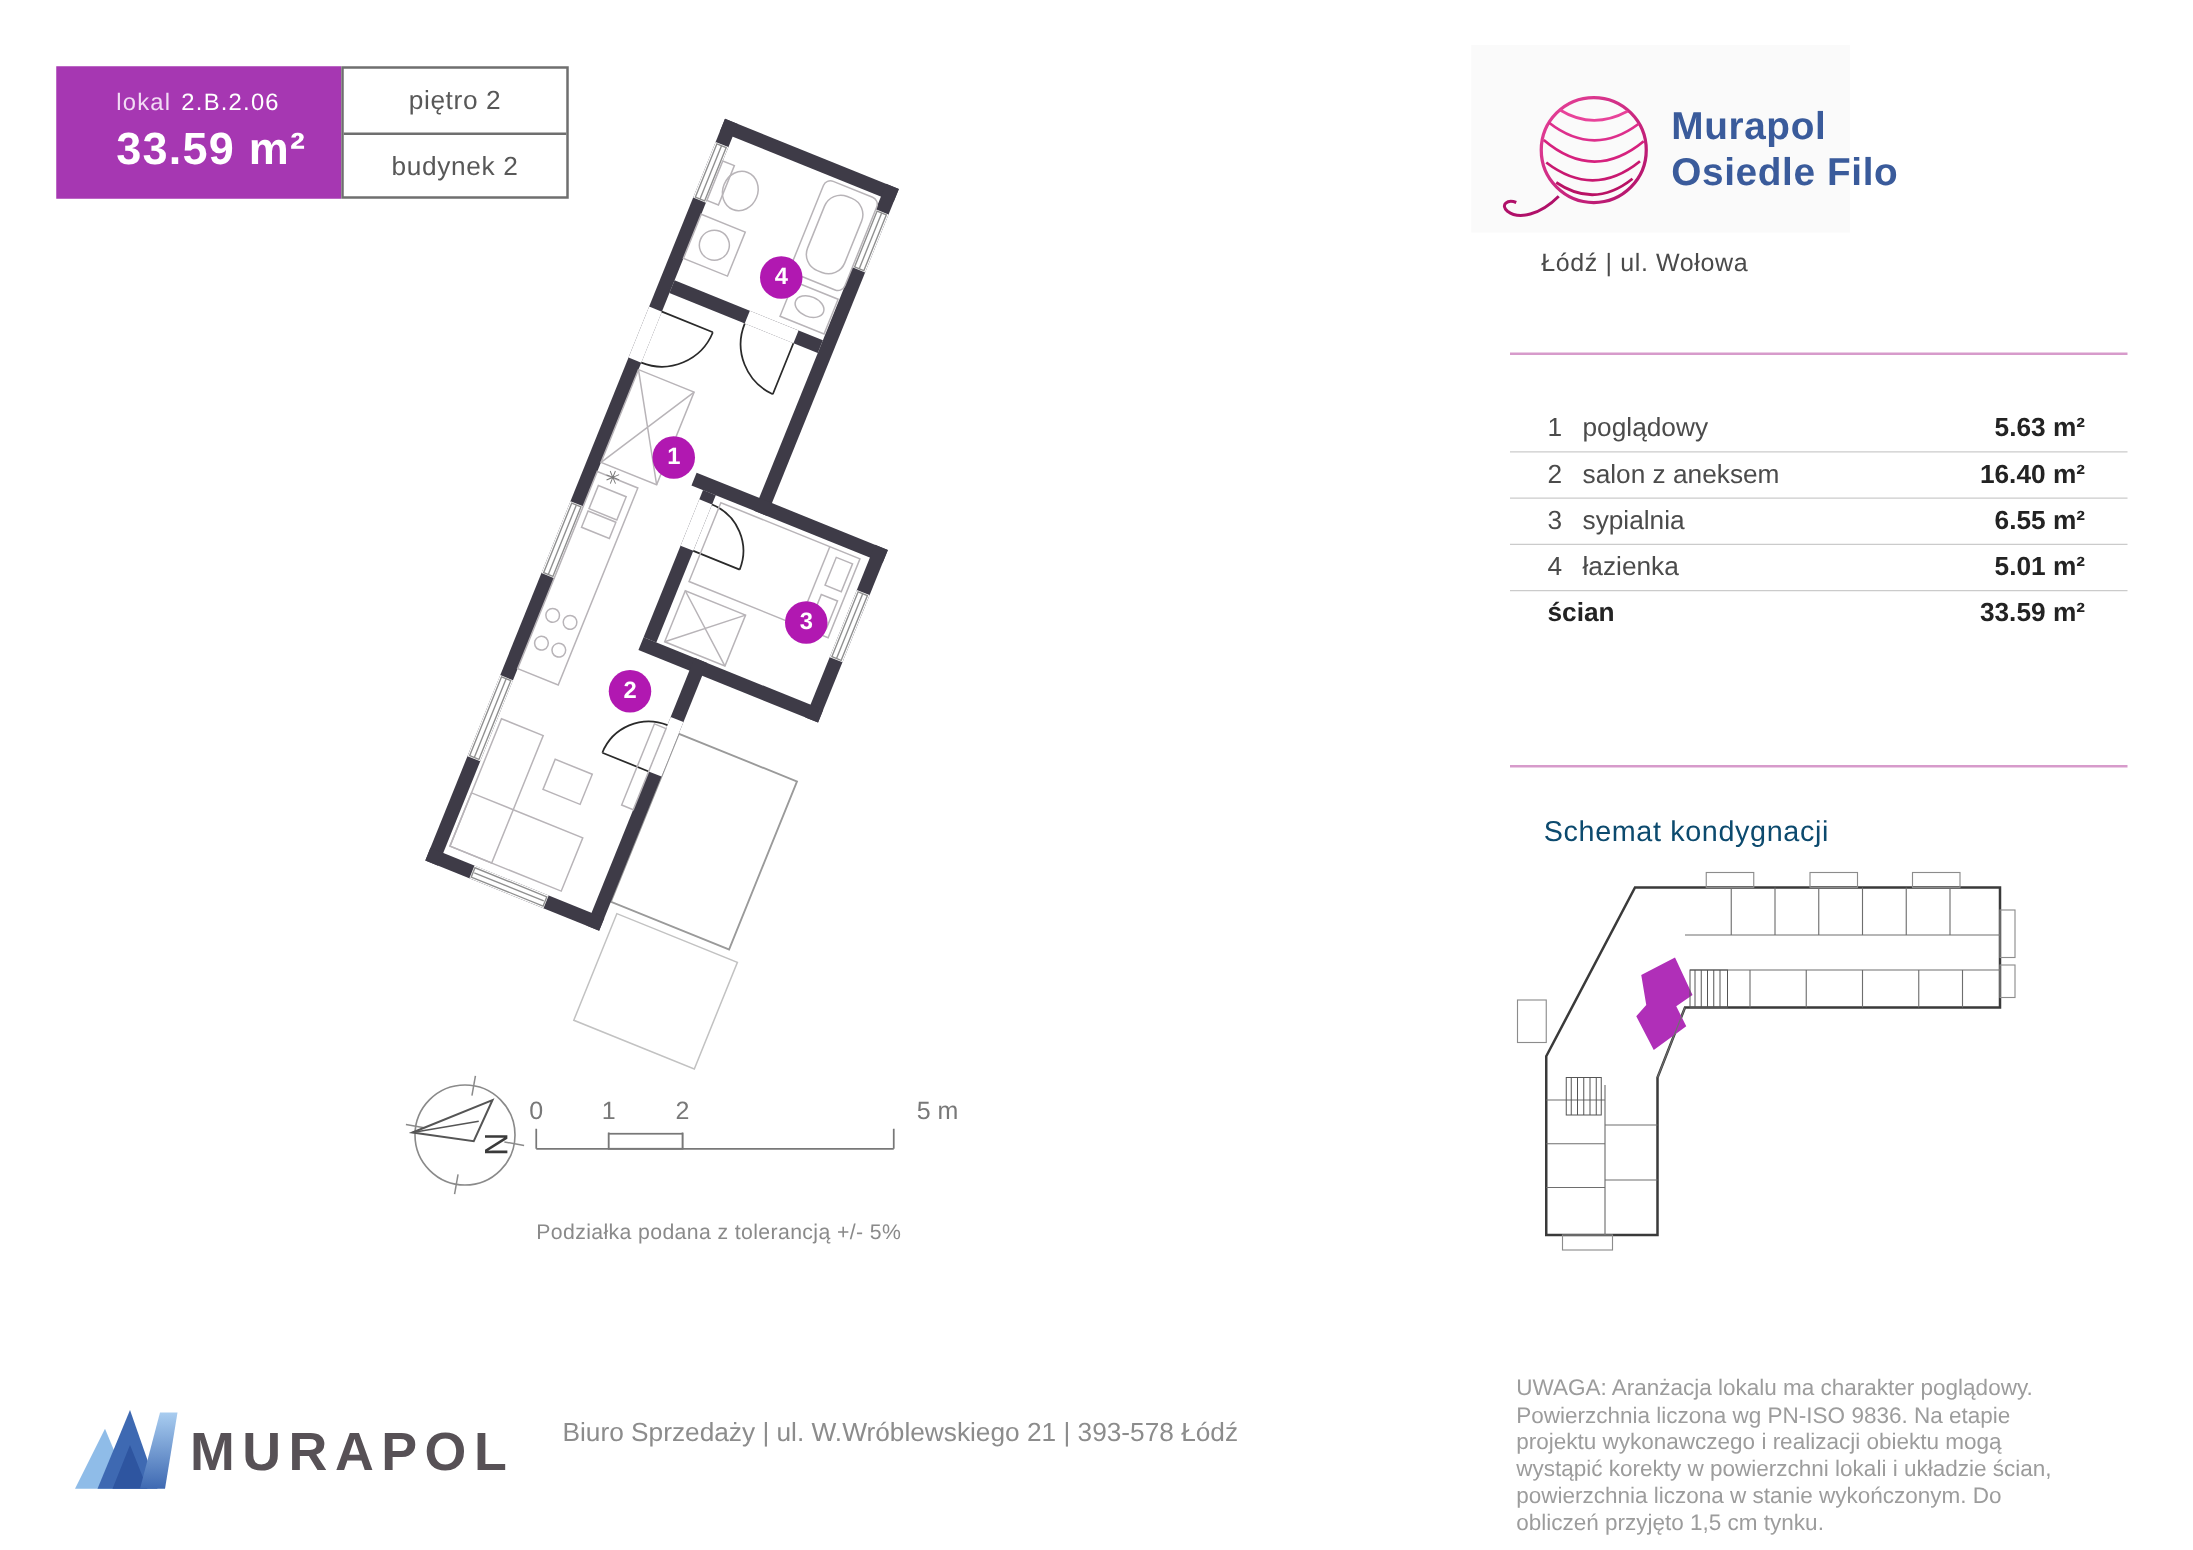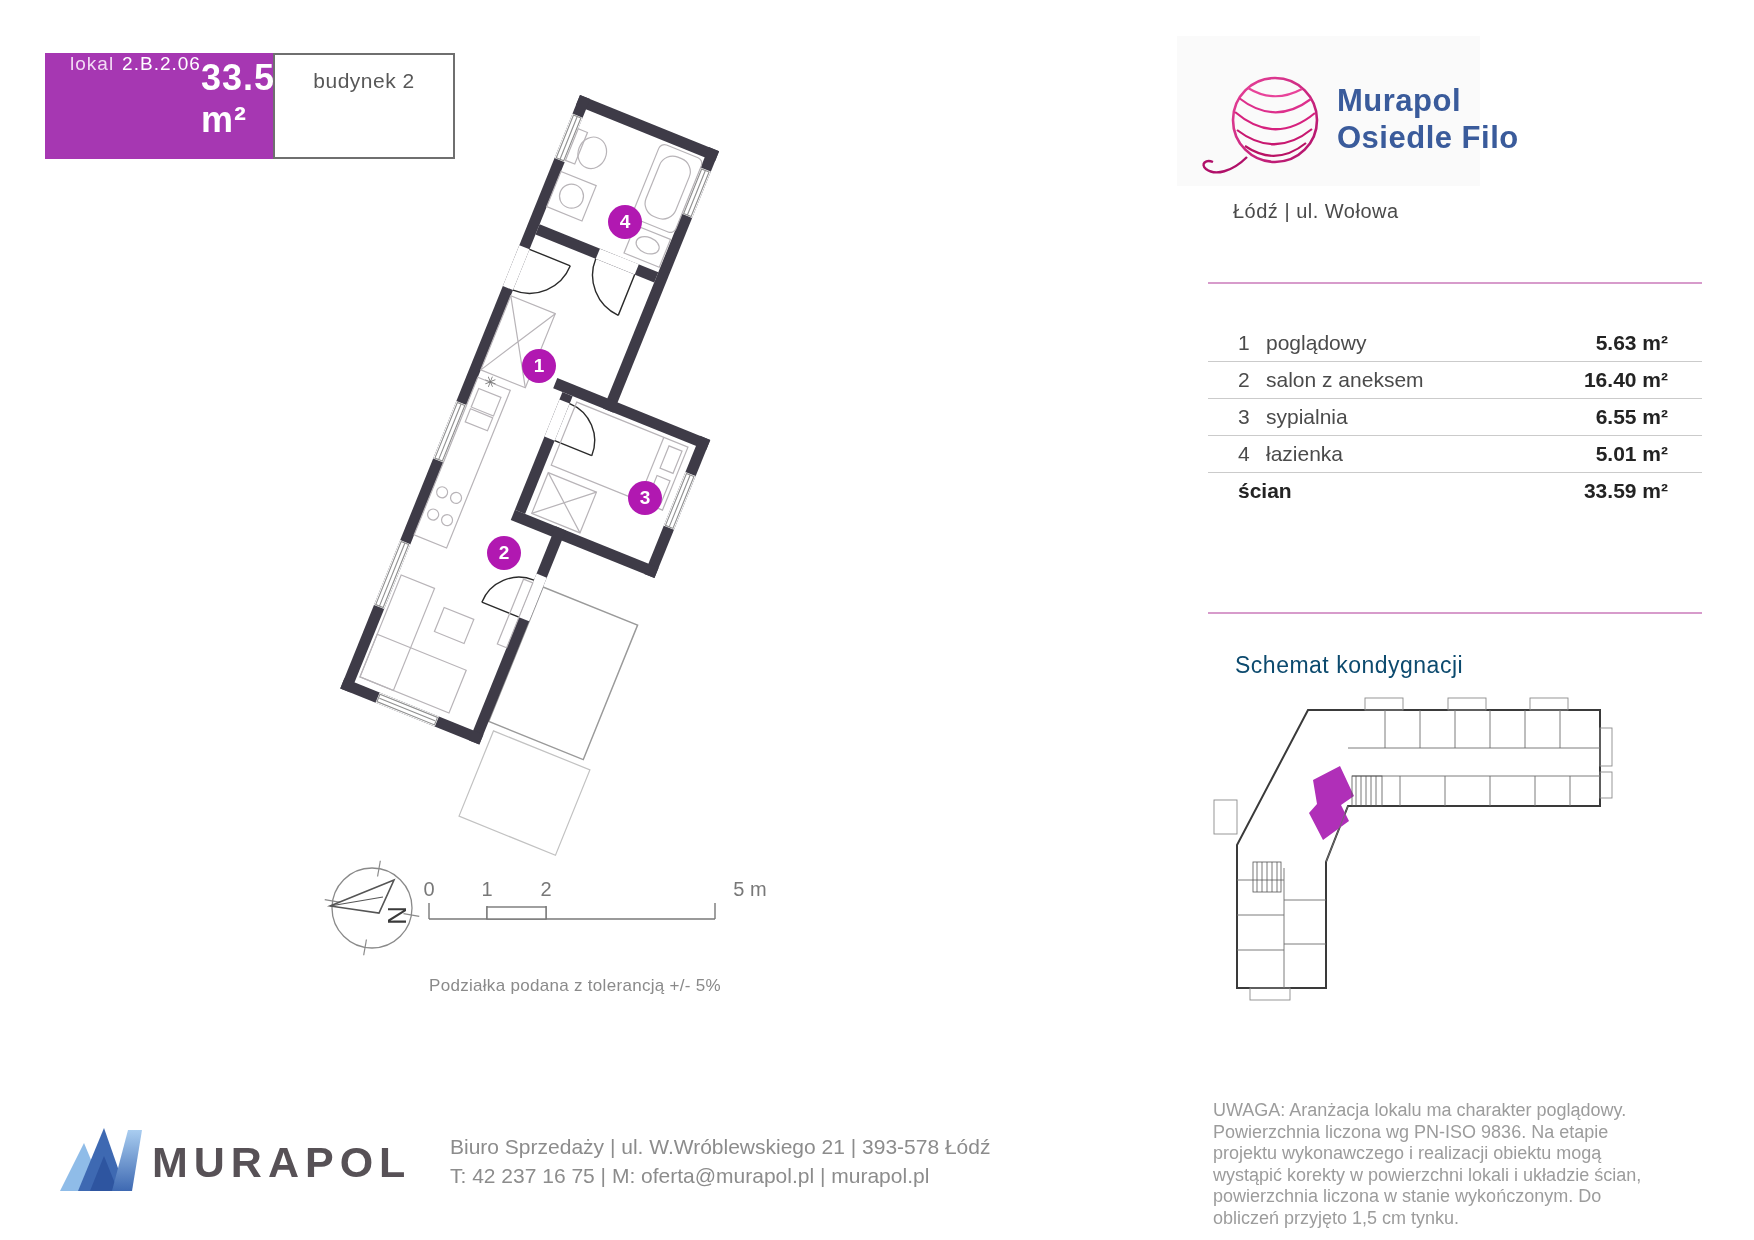--- a/index.html
+++ b/index.html
@@ -2,21 +2,21 @@
 <html><head>
 <meta charset="utf-8">
 <style>
   html,body{margin:0;padding:0;background:#fff;}
   body{width:1754px;height:1240px;position:relative;font-family:"Liberation Sans",sans-serif;overflow:hidden;}
   .abs{position:absolute;}
   svg text{font-family:"Liberation Sans",sans-serif;}
 
   
   .unit-box{left:45px;top:53px;width:228px;height:106px;background:#A637B2;color:#fff;
-            display:flex;flex-direction:row;justify-content:center;padding-left:48px;box-sizing:border-box;}
+            display:flex;flex-direction:column;justify-content:center;padding-left:48px;box-sizing:border-box;}
   .unit-line1{font-size:19px;letter-spacing:1px;color:#F2DBF4;}
   .unit-line1 b{color:#fff;font-weight:400;margin-left:8px;}
   .unit-area{font-size:36px;font-weight:700;letter-spacing:1px;margin-top:4px;}
   .info-box{left:273px;top:53px;width:182px;height:106px;border:2px solid #6F6F6F;box-sizing:border-box;background:#fff;}
   .info-cell{height:51px;display:flex;align-items:center;justify-content:center;font-size:21px;color:#585858;letter-spacing:0.5px;}
   .info-cell.first{border-bottom:2px solid #6F6F6F;}
 
   
   .brand-text{left:1337px;top:82px;color:#3A5B9B;font-size:31px;font-weight:700;line-height:37px;letter-spacing:0.5px;}
   .location{left:1233px;top:200px;font-size:20px;font-weight:300;color:#4A4A4A;letter-spacing:0.5px;}
@@ -238,20 +238,21 @@
   </g>
 </svg>
 
 <div class="abs unit-box">
   <div class="unit-line1">
     <span>lokal</span><b>2.B.2.06</b>
   </div>
   <div class="unit-area">33.59 m²</div>
 </div>
 <div class="abs info-box">
+  <div class="info-cell first">piętro 2</div>
   <div class="info-cell">budynek 2</div>
 </div>
 
 <div class="abs brand-text">
   <div>Murapol</div>
   <div>Osiedle Filo</div>
 </div>
 <div class="abs location">Łódź | ul. Wołowa</div>
 
 <div class="abs pink-line" style="left:1208px;top:282px;width:494px;"></div>
@@ -293,15 +294,14 @@
 
 <span class="abs tick-label" style="left:429px;top:878px;">0</span>
 <span class="abs tick-label" style="left:487px;top:878px;">1</span>
 <span class="abs tick-label" style="left:546px;top:878px;">2</span>
 <span class="abs tick-label" style="left:750px;top:878px;">5 m</span>
 <div class="abs scale-note">Podziałka podana z tolerancją +/- 5%</div>
 
 <div class="abs footer-brand">MURAPOL</div>
 <div class="abs footer-contact">
   <div>Biuro Sprzedaży | ul. W.Wróblewskiego 21 | 393-578 Łódź</div>
-  <div>T: 42 237 16 75 | M: oferta@murapol.pl | murapol.pl</div>
 </div>
 <div class="abs disclaimer">UWAGA: Aranżacja lokalu ma charakter poglądowy. Powierzchnia liczona wg PN-ISO 9836. Na etapie projektu wykonawczego i realizacji obiektu mogą wystąpić korekty w powierzchni lokali i układzie ścian, powierzchnia liczona w stanie wykończonym. Do obliczeń przyjęto 1,5 cm tynku.</div>
 
 </body></html>

